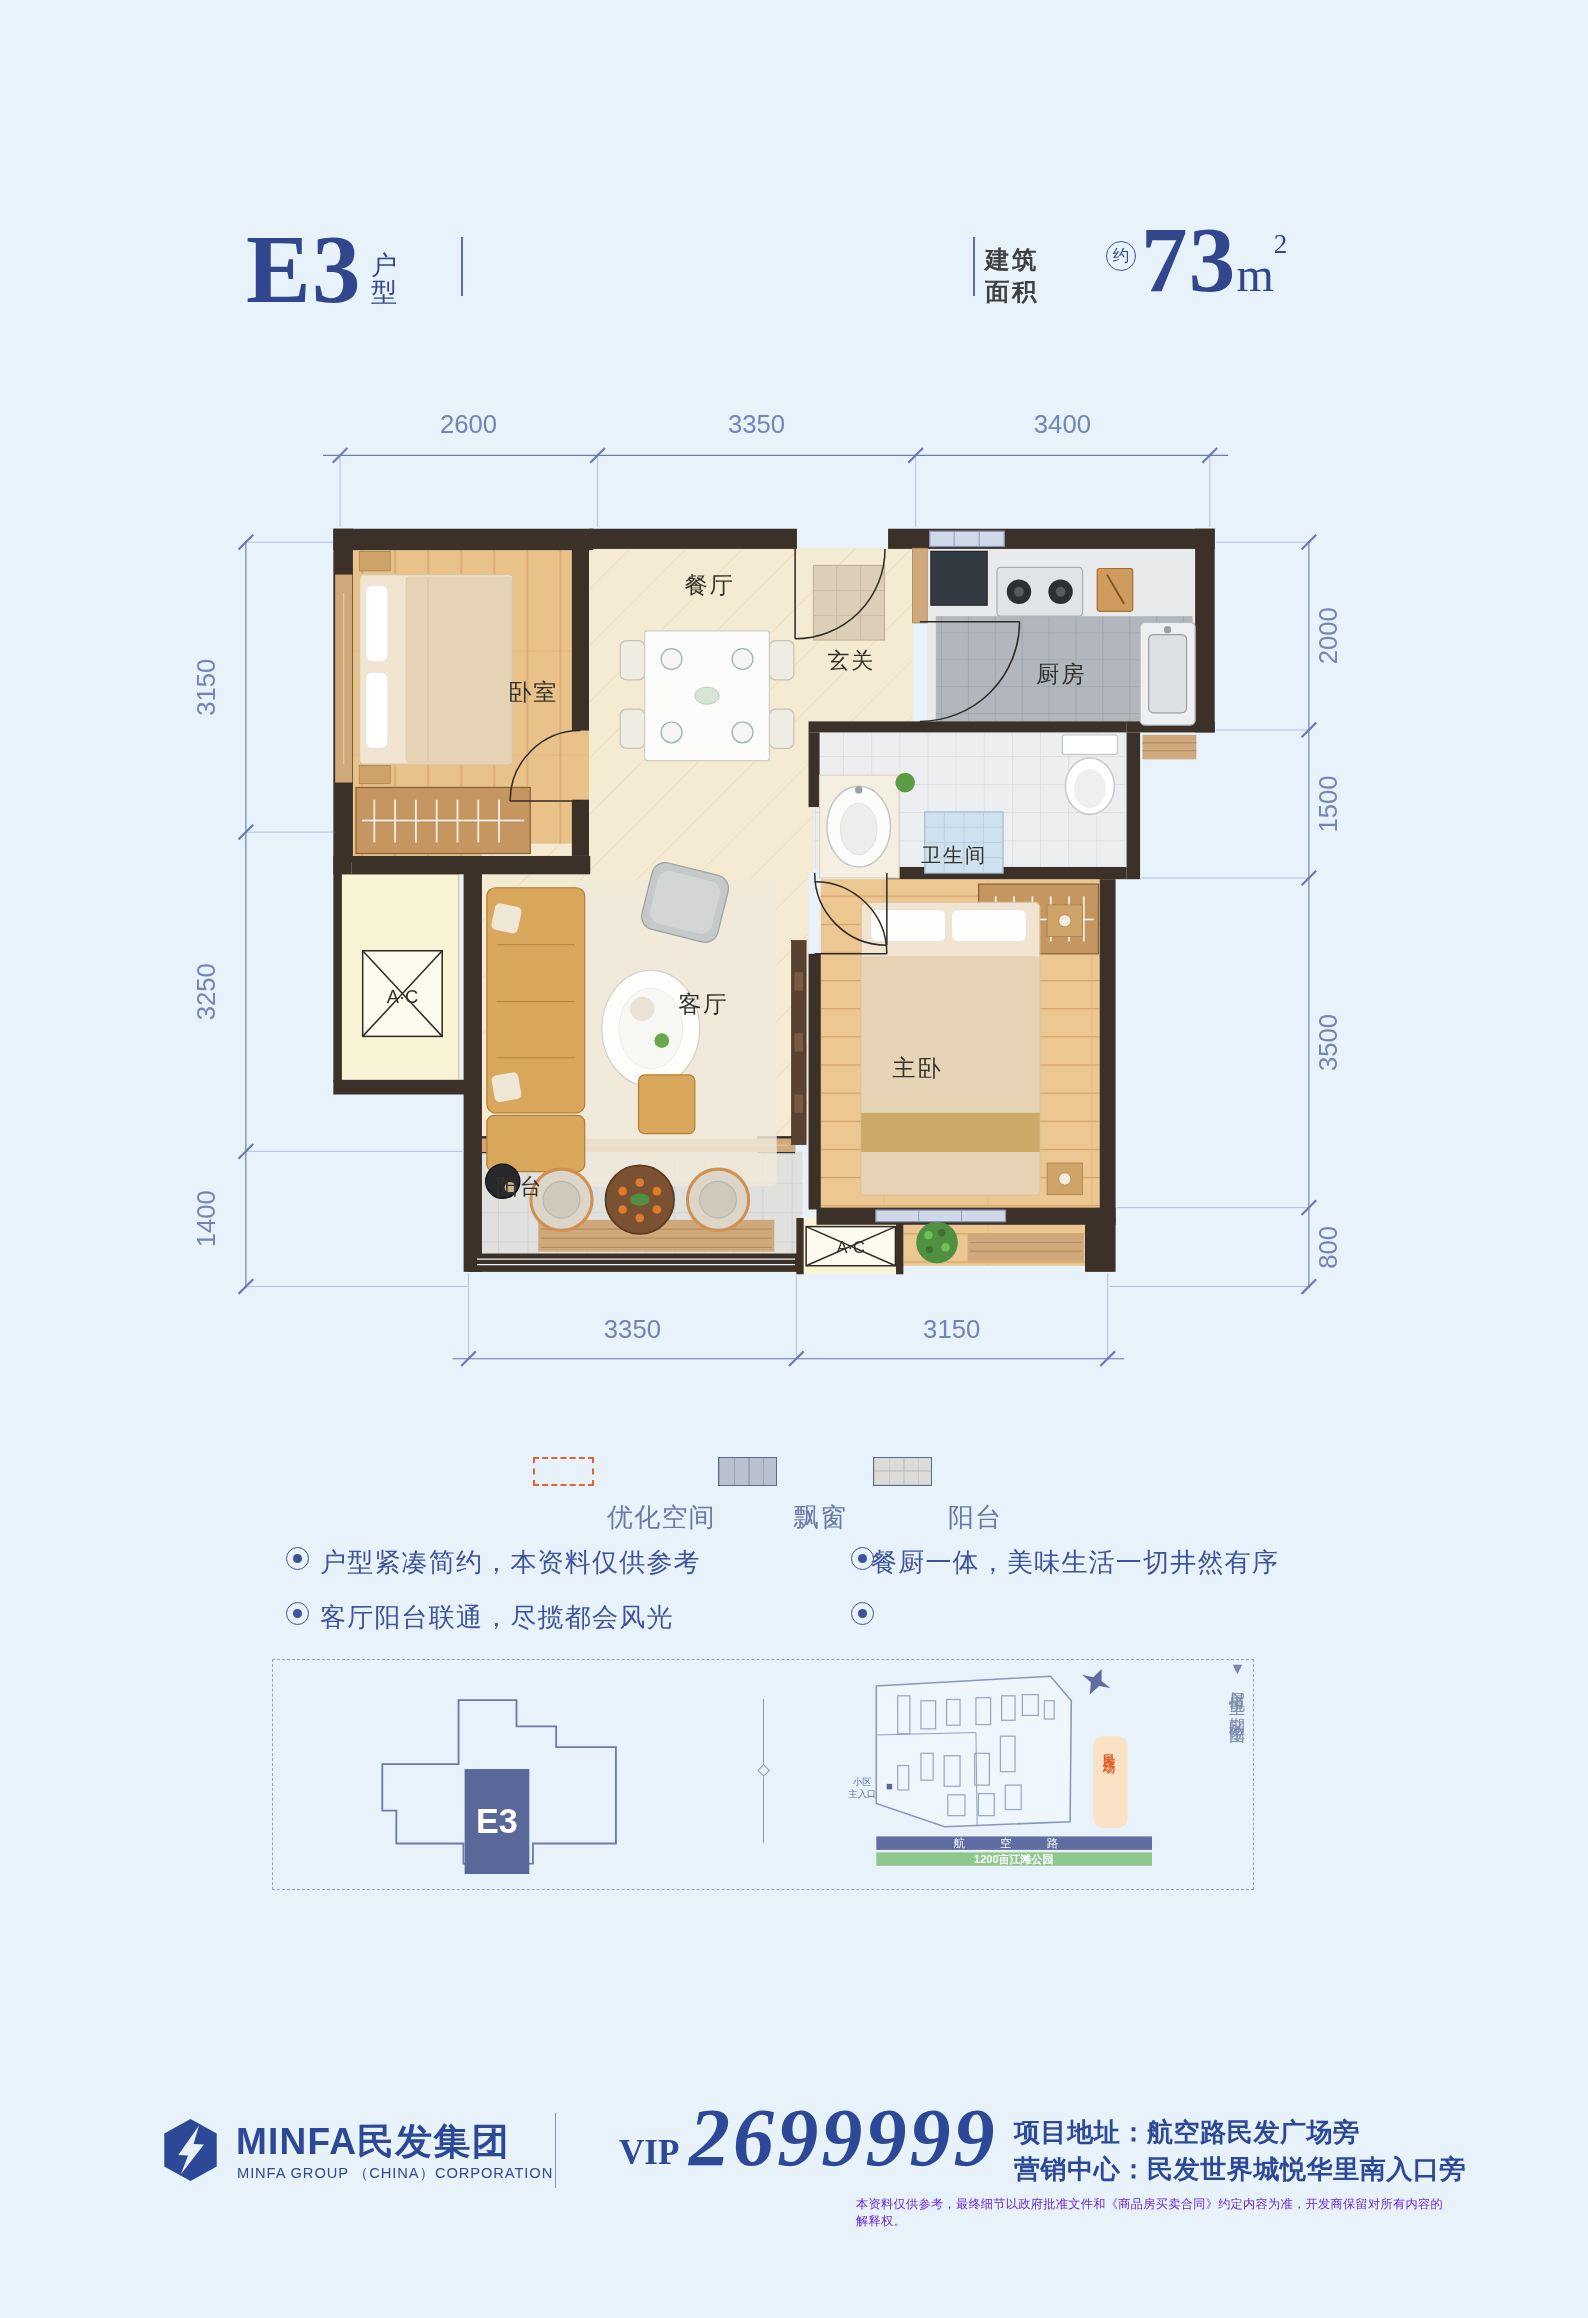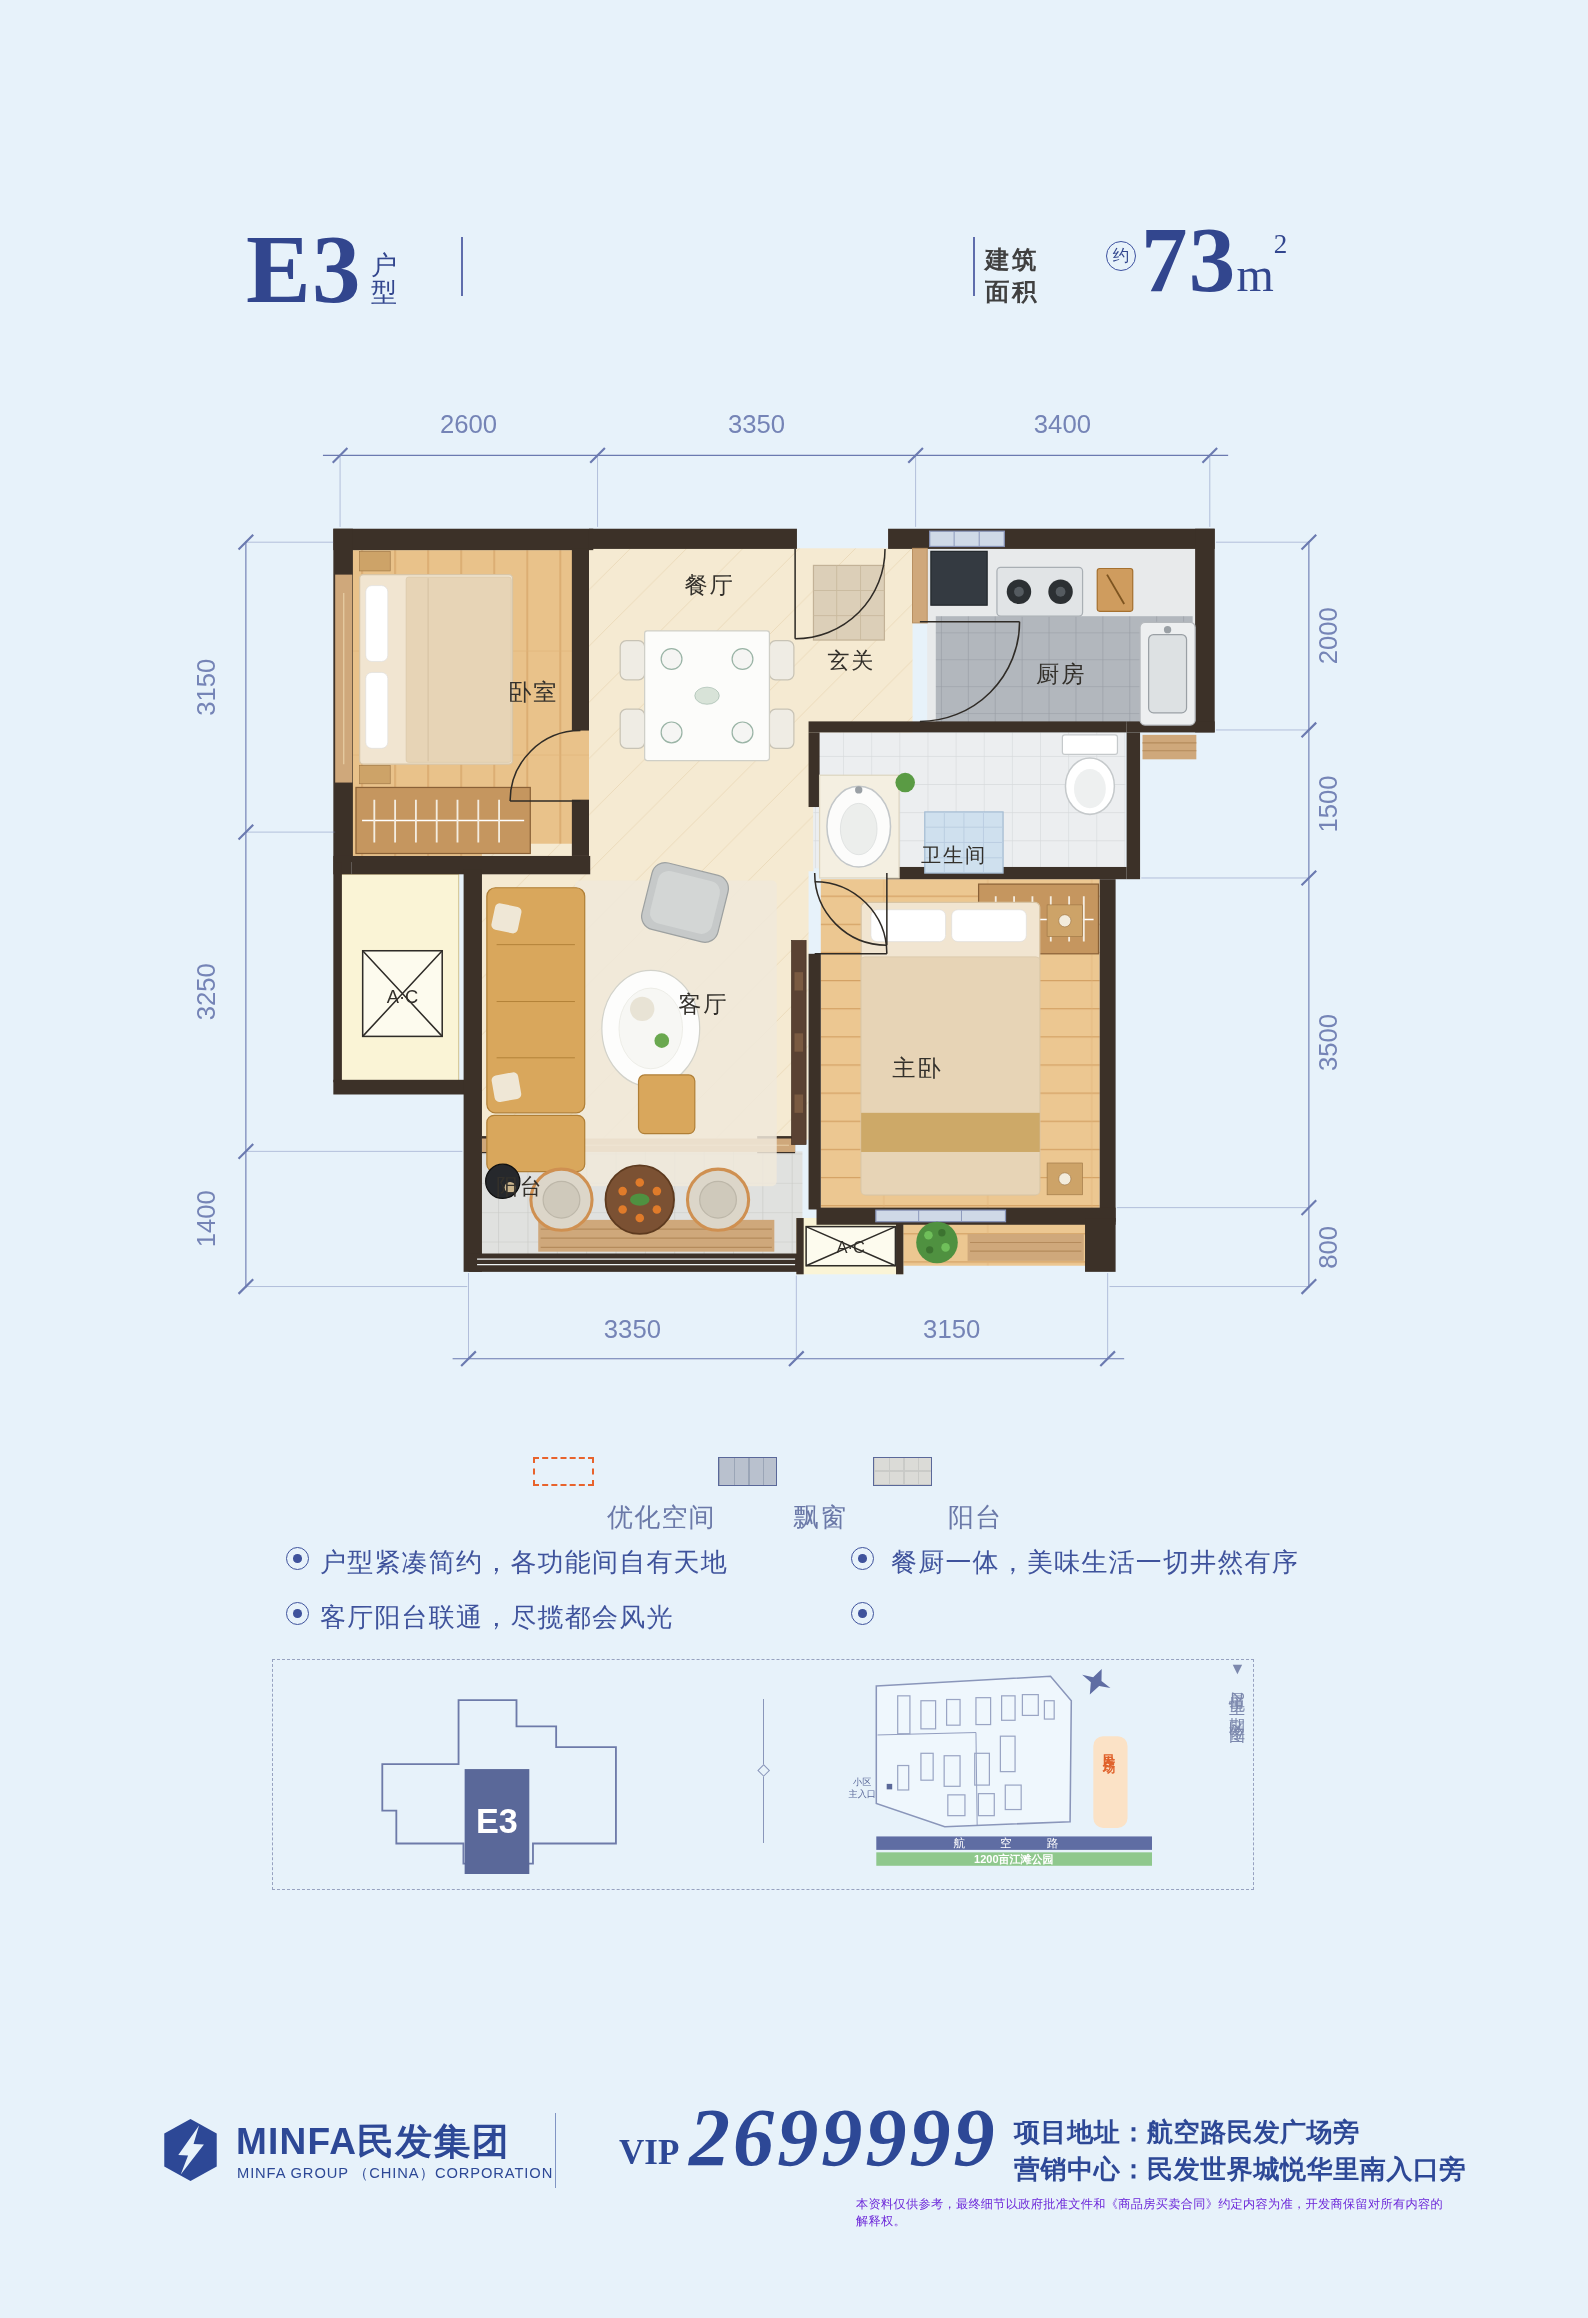--- a/index.html
+++ b/index.html
@@ -362,25 +362,25 @@
   </svg>
 
   <div class="abs lg-box lg-dashed" style="left:533px;"></div>
   <div class="abs lg-label" style="left:607px;">优化空间</div>
   <div class="abs lg-box lg-bay" style="left:718px;"></div>
   <div class="abs lg-label" style="left:793px;">飘窗</div>
   <div class="abs lg-box lg-bal" style="left:873px;"></div>
   <div class="abs lg-label" style="left:948px;">阳台</div>
 
   <span class="feat-dot" style="left:286px;top:1547px;"></span>
-  <div class="abs feat-text" style="left:320px;top:1545px;">户型紧凑简约，各功能间自有天地</div>
+  <div class="abs feat-text" style="left:320px;top:1545px;">户型紧凑简约，本资料仅供参考</div>
   <span class="feat-dot" style="left:286px;top:1602px;"></span>
   <div class="abs feat-text" style="left:320px;top:1600px;">客厅阳台联通，尽揽都会风光</div>
   <span class="feat-dot" style="left:851px;top:1547px;"></span>
-  <div class="abs feat-text" style="left:891px;top:1545px;">餐厨一体，美味生活一切井然有序</div>
+  <div class="abs feat-text" style="left:871px;top:1545px;">餐厨一体，美味生活一切井然有序</div>
   <span class="feat-dot" style="left:851px;top:1602px;"></span>
 
   <div class="abs loc-frame"></div>
 
   <svg class="abs" style="left:373px;top:1691px;" width="287" height="183" viewBox="0 0 470 300">
     <path d="M140 15 H235 V58 H300 V92 H398 V250 H262 V283 H148 V250 H38 V196 H15 V120 H140 Z" fill="none" stroke="#6e7ba9" stroke-width="3"></path>
     <rect x="150" y="128" width="106" height="172" fill="#5a6899"></rect>
     <text x="203" y="232" font-size="56" font-weight="bold" fill="#ffffff" text-anchor="middle">E3</text>
   </svg>
 

